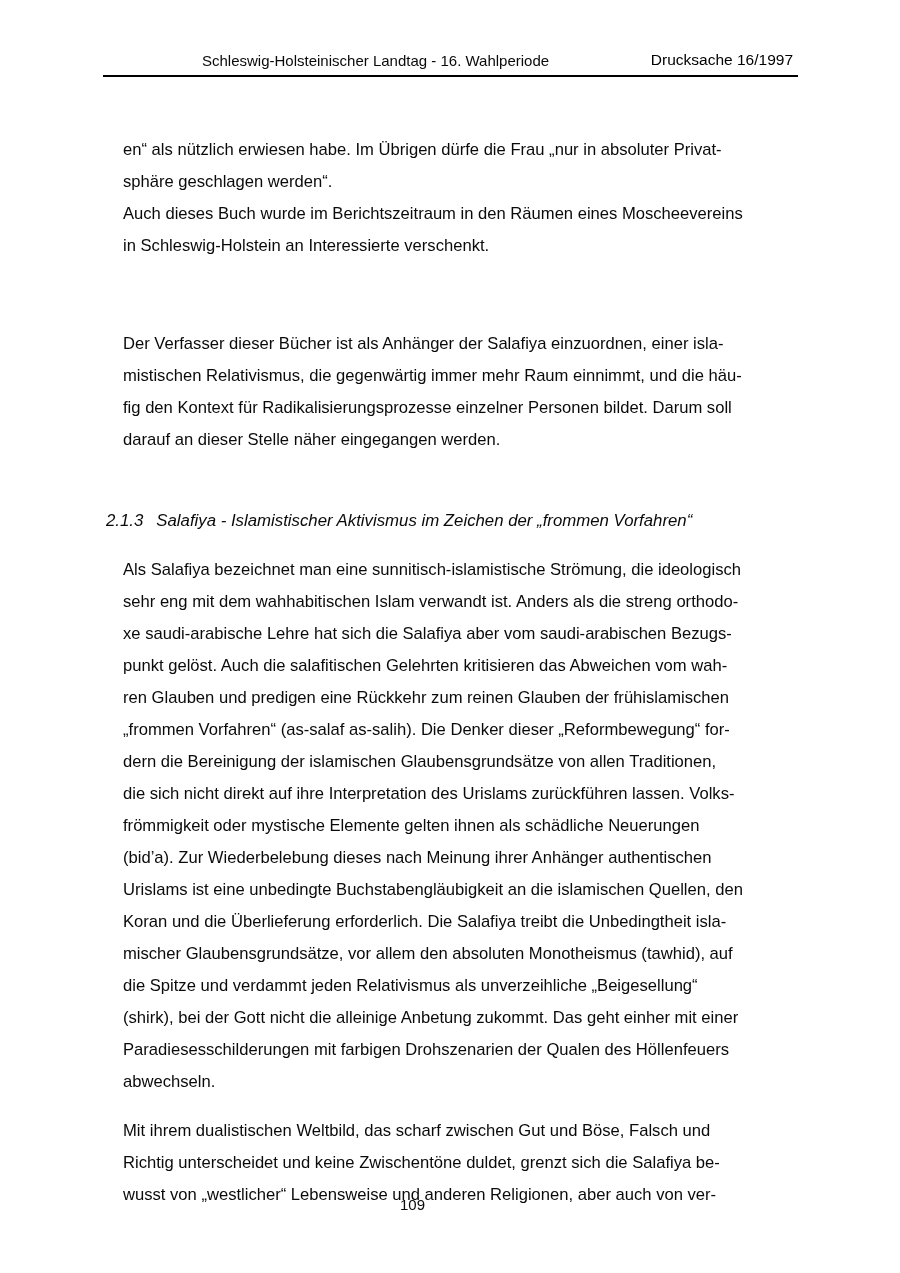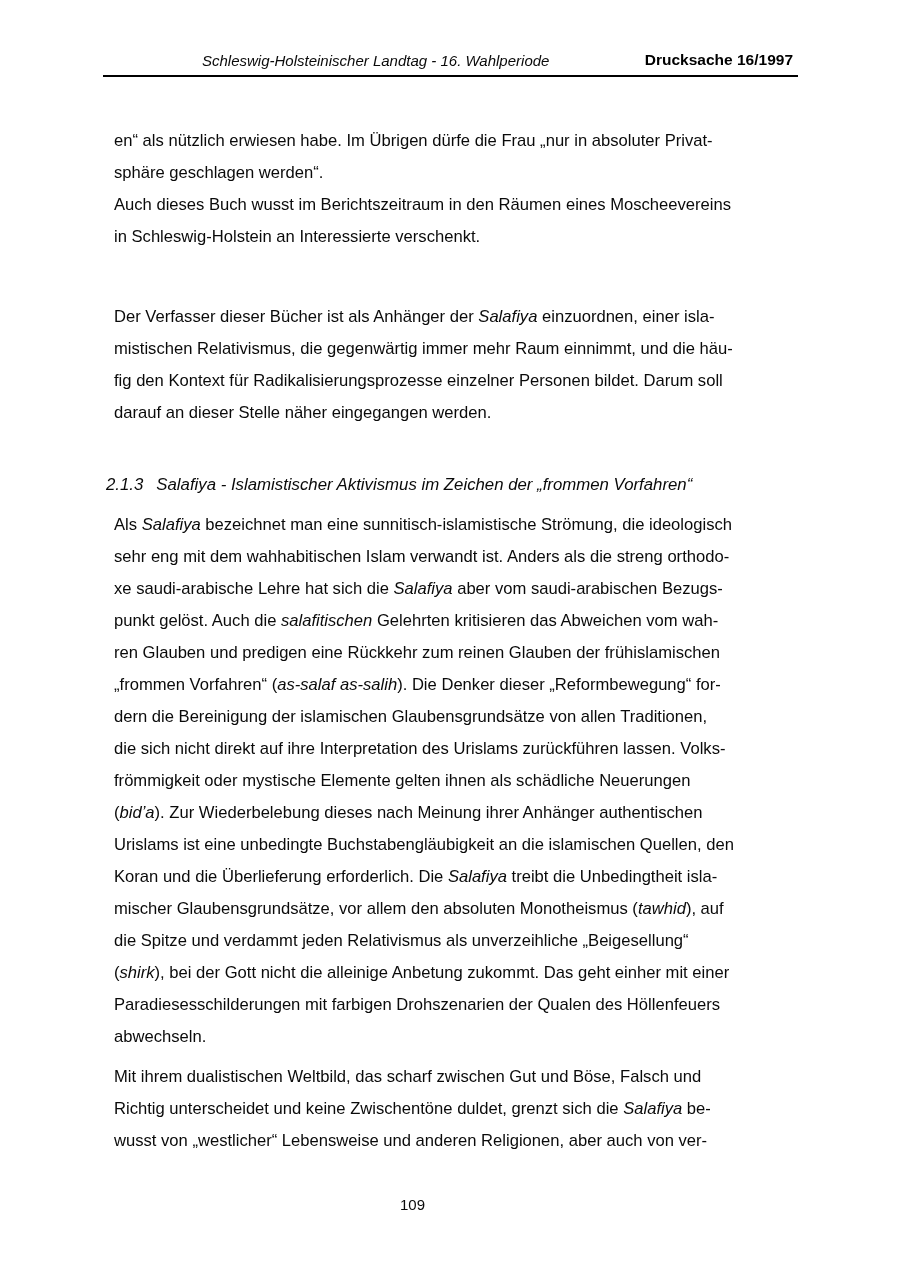--- a/index.html
+++ b/index.html
@@ -12,53 +12,52 @@
     color: #0a0a0a;
     overflow: hidden;
   }
   .page-header-left {
     position: absolute;
     left: 202px;
     top: 52px;
     font-size: 15px;
     white-space: nowrap;
     color: #0a0a0a;
-    font-style: italic;
   }
   .page-header-right {
     position: absolute;
     right: 107px;
     top: 51px;
     font-size: 15.5px;
-    font-weight: bold;
+    font-weight: normal;
     white-space: nowrap;
     color: #000000;
   }
   .header-rule {
     position: absolute;
     left: 103px;
     top: 75px;
     width: 695px;
     height: 2px;
     background: #000000;
   }
   .doc-content {
     position: absolute;
     left: 106px;
     top: 117px;
     width: 692px;
     font-size: 16.6px;
   }
-  .paragraph { margin: 8px; }
+  .paragraph { margin: 17px; }
   .line {
     height: 32px;
     line-height: 32px;
     white-space: nowrap;
   }
-  .line .i { font-style: italic; }
+  .line .i { }
   .line.spacer { height: 32px; }
   .heading {
     font-weight: normal;
     font-style: italic;
     font-size: 16.8px;
     margin-bottom: 7px;
   }
   .heading-number { margin-right: 13px; }
   .page-footer {
     position: absolute;
@@ -76,21 +75,21 @@
 <div class="page-header-left">Schleswig-Holsteinischer Landtag - 16. Wahlperiode</div>
 
 <div class="page-header-right">Drucksache 16/1997</div>
 
 <div class="header-rule"></div>
 
 <div class="doc-content">
     <div class="paragraph">
       <div class="line"><span>en“ als nützlich erwiesen habe. Im Übrigen dürfe die Frau „nur in absoluter Privat-</span></div>
       <div class="line"><span>sphäre geschlagen werden“.</span></div>
-      <div class="line"><span>Auch dieses Buch wusst im Berichtszeitraum in den Räumen eines Moscheevereins</span></div>
+      <div class="line"><span>Auch dieses Buch wurde im Berichtszeitraum in den Räumen eines Moscheevereins</span></div>
       <div class="line"><span>in Schleswig-Holstein an Interessierte verschenkt.</span></div>
     </div>
     <div class="line spacer"></div>
     <div class="paragraph">
       <div class="line"><span>Der Verfasser dieser Bücher ist als Anhänger der </span><span class="i">Salafiya</span><span> einzuordnen, einer isla-</span></div>
       <div class="line"><span>mistischen Relativismus, die gegenwärtig immer mehr Raum einnimmt, und die häu-</span></div>
       <div class="line"><span>fig den Kontext für Radikalisierungsprozesse einzelner Personen bildet. Darum soll</span></div>
       <div class="line"><span>darauf an dieser Stelle näher eingegangen werden.</span></div>
     </div>
     <div class="line spacer"></div>

